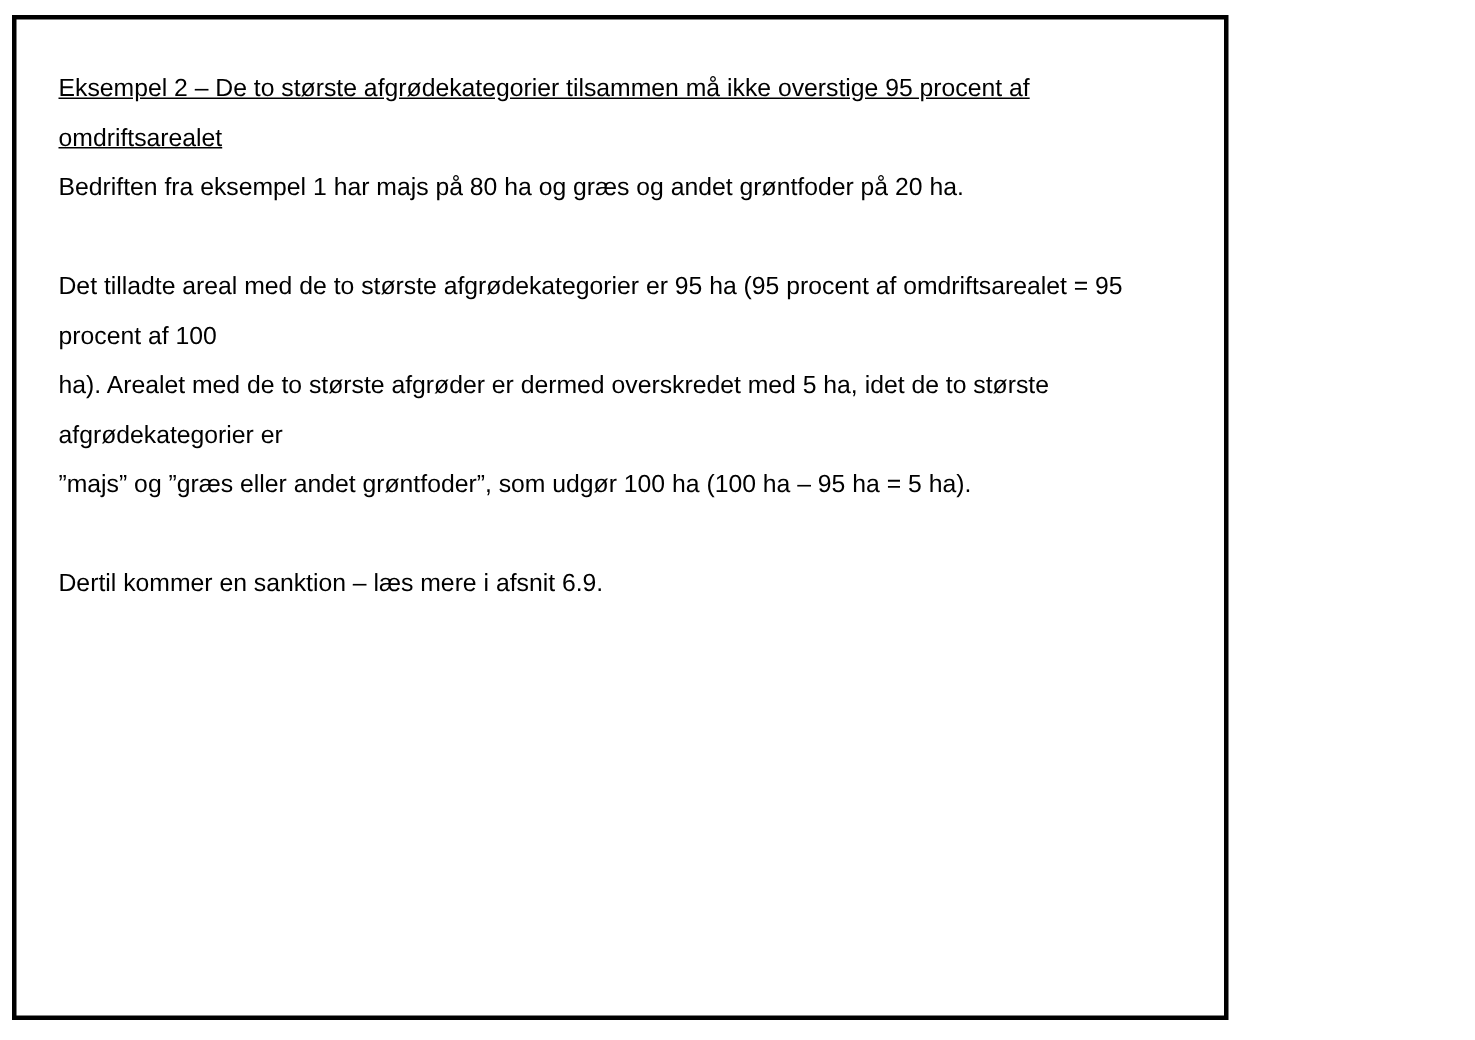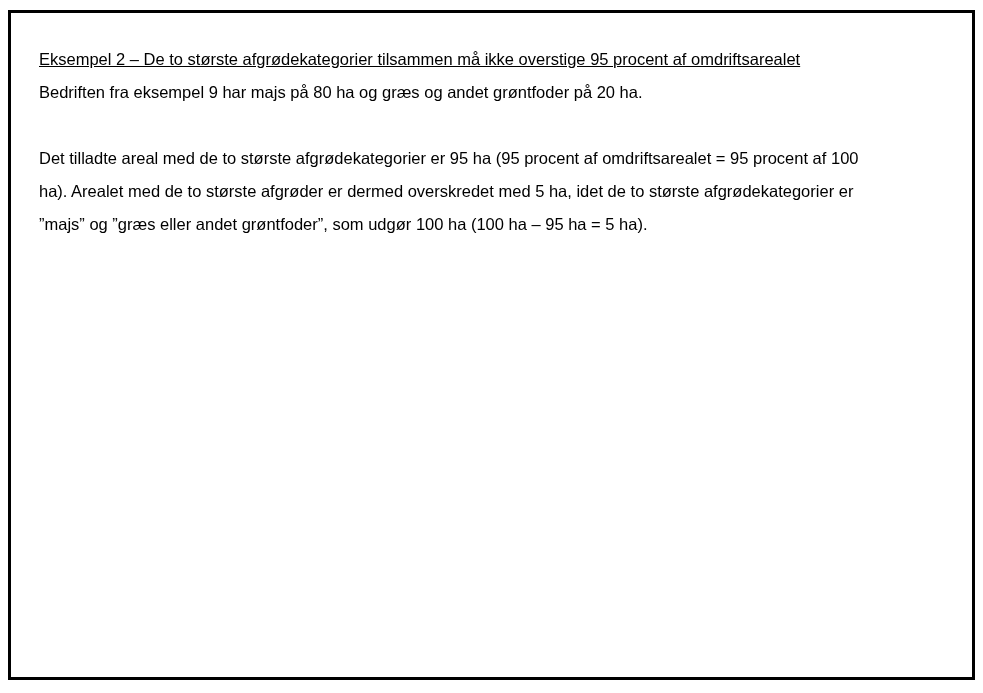--- a/index.html
+++ b/index.html
@@ -12,21 +12,21 @@
     height: 693px;
     position: relative;
     font-family: "Liberation Sans", "DejaVu Sans", sans-serif;
     color: #000000;
     overflow: hidden;
   }
   .text-frame {
     position: absolute;
     left: 8px;
     top: 10px;
-    width: 967px;
+    width: 811px;
     height: 670px;
     border: 3px solid #000000;
     box-sizing: border-box;
     background: #ffffff;
   }
   .content {
     padding: 30px 16px 0 28px;
     font-size: 16.5px;
     line-height: 33px;
   }
@@ -46,18 +46,19 @@
   .doc-title + .para {
     margin-top: 0;
   }
 </style>
 </head>
 <body>
 
 <div class="text-frame">
   <div class="content">
     <div class="doc-title">Eksempel 2 – De to største afgrødekategorier tilsammen må ikke overstige 95 procent af omdriftsarealet</div>
-    <div class="para">Bedriften fra eksempel 9 har majs på 80 ha og græs og andet grøntfoder på 20 ha.</div>
+    <div class="para">Bedriften fra eksempel 1 har majs på 80 ha og græs og andet grøntfoder på 20 ha.</div>
     <div class="para">Det tilladte areal med de to største afgrødekategorier er 95 ha (95 procent af omdriftsarealet = 95 procent af 100
 ha). Arealet med de to største afgrøder er dermed overskredet med 5 ha, idet de to største afgrødekategorier er
 ”majs” og ”græs eller andet grøntfoder”, som udgør 100 ha (100 ha – 95 ha = 5 ha).</div>
+    <div class="para">Dertil kommer en sanktion – læs mere i afsnit 6.9.</div>
   </div>
 </div>
 
 </body></html>

